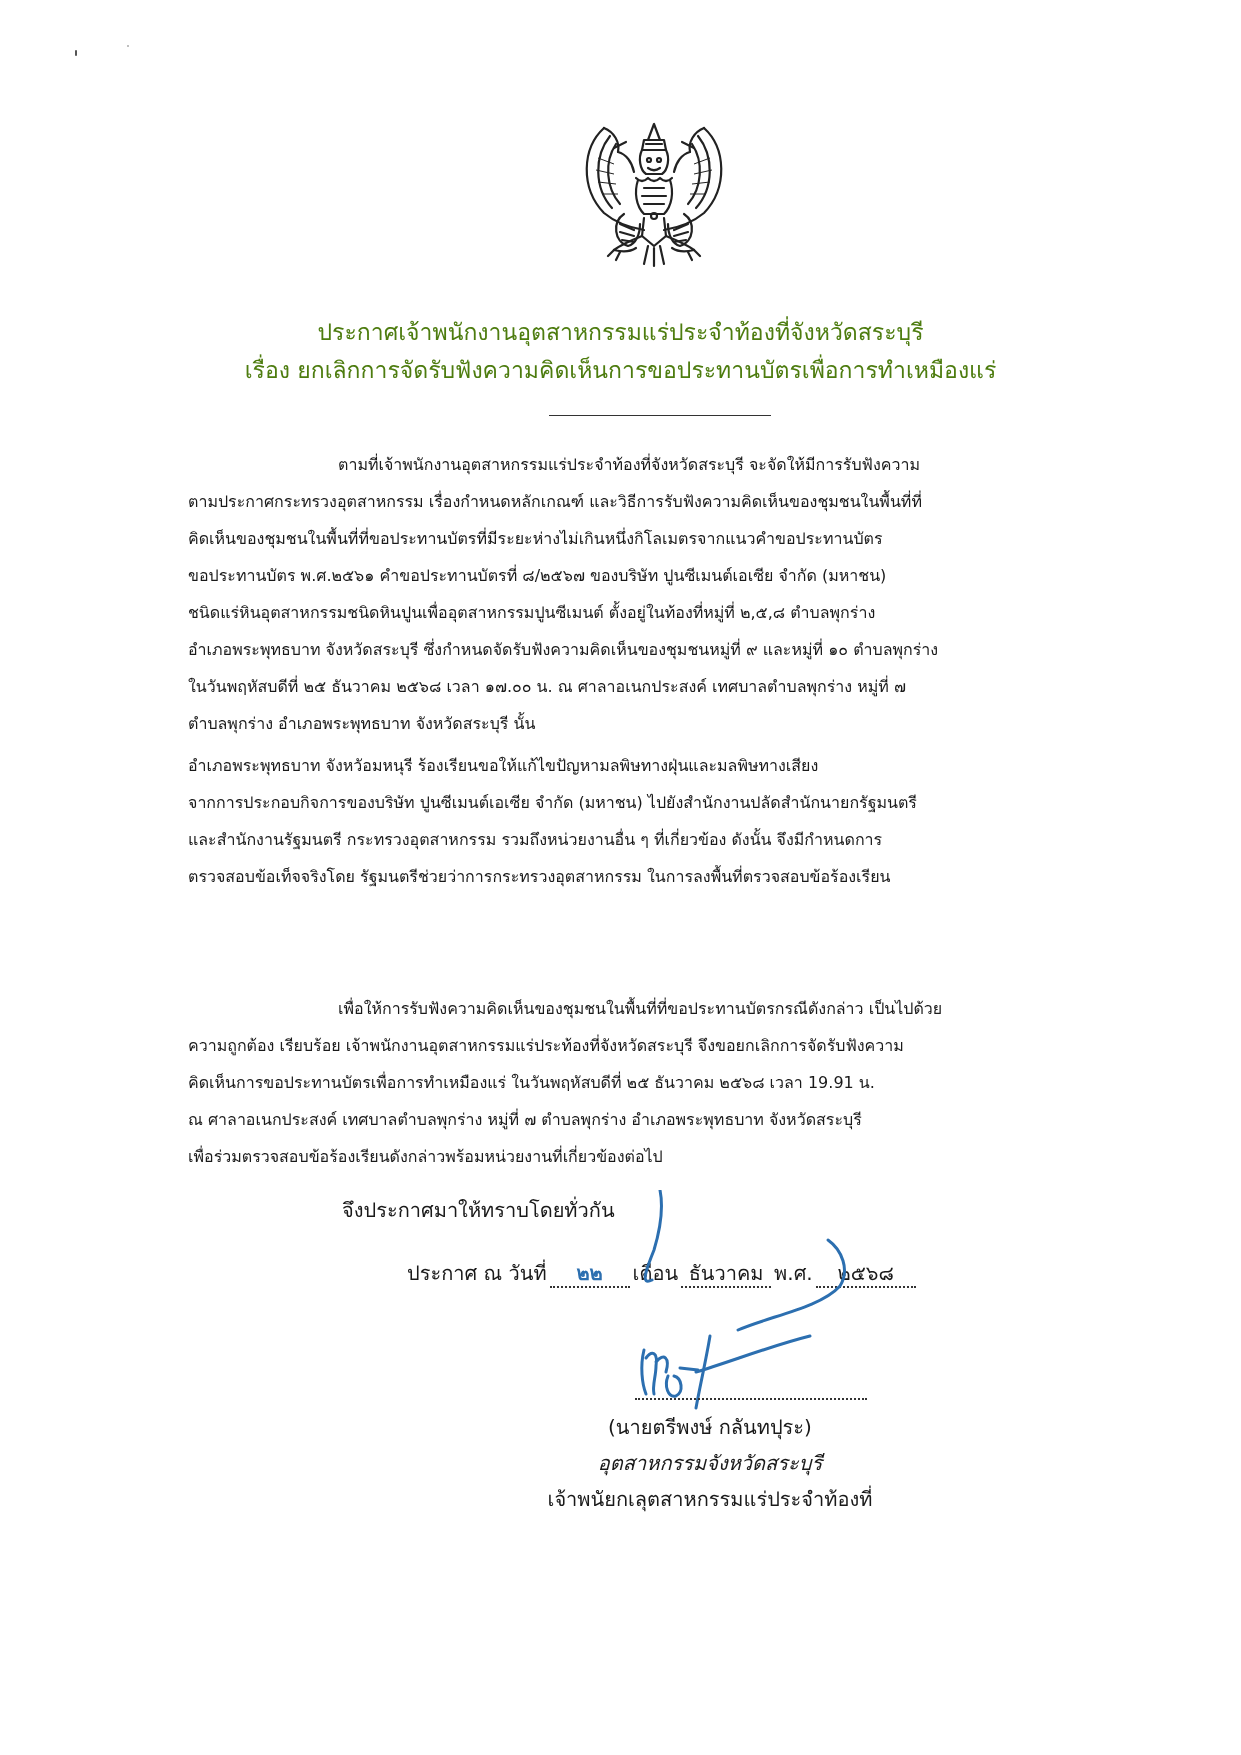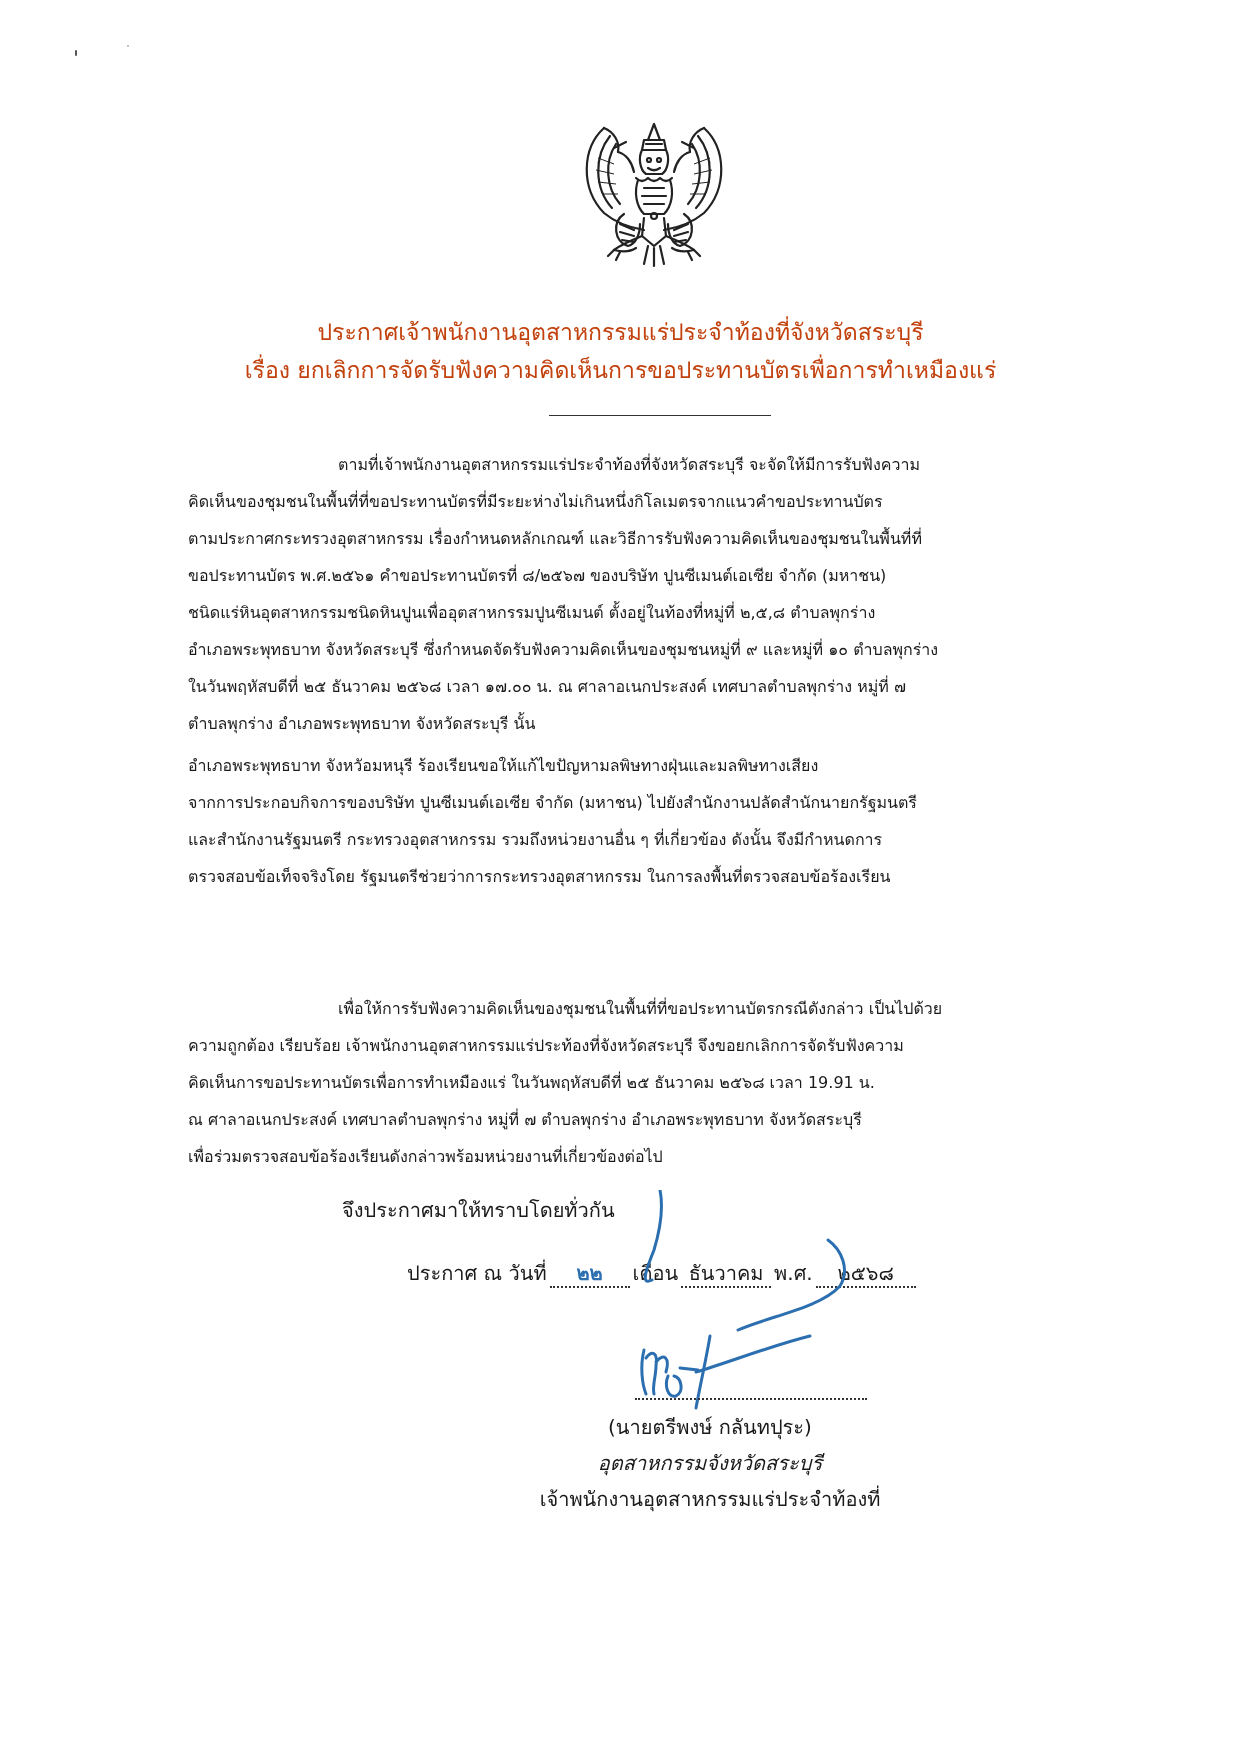--- a/index.html
+++ b/index.html
@@ -35,21 +35,21 @@
       height: 150px;
     }
     .title {
       position: absolute;
       left: 0;
       width: 1241px;
       text-align: center;
       font-size: 23px;
       line-height: 40px;
       letter-spacing: 0px;
-      color: #c2410c;
+      color: #4d7c0f;
     }
     .title.l1 { top: 312px; }
     .title.l2 { top: 350px; }
     .rule {
       position: absolute;
       left: 549px;
       top: 415px;
       width: 222px;
       height: 1px;
       background: #333;
@@ -189,22 +189,22 @@
       <path d="M136 40 L120 46 M138 52 L120 56 M136 64 L118 66 M132 76 L116 76"></path>
     </g>
   </svg>
 
   <div class="title l1">ประกาศเจ้าพนักงานอุตสาหกรรมแร่ประจำท้องที่จังหวัดสระบุรี</div>
   <div class="title l2">เรื่อง ยกเลิกการจัดรับฟังความคิดเห็นการขอประทานบัตรเพื่อการทำเหมืองแร่</div>
   <div class="rule"></div>
 
   <div class="body-text p1">
     <span class="ln indent">ตามที่เจ้าพนักงานอุตสาหกรรมแร่ประจำท้องที่จังหวัดสระบุรี จะจัดให้มีการรับฟังความ</span>
+    <span class="ln">ตามประกาศกระทรวงอุตสาหกรรม เรื่องกำหนดหลักเกณฑ์ และวิธีการรับฟังความคิดเห็นของชุมชนในพื้นที่ที่</span>
     <span class="ln">คิดเห็นของชุมชนในพื้นที่ที่ขอประทานบัตรที่มีระยะห่างไม่เกินหนึ่งกิโลเมตรจากแนวคำขอประทานบัตร</span>
-    <span class="ln">ตามประกาศกระทรวงอุตสาหกรรม เรื่องกำหนดหลักเกณฑ์ และวิธีการรับฟังความคิดเห็นของชุมชนในพื้นที่ที่</span>
     <span class="ln">ขอประทานบัตร พ.ศ.๒๕๖๑ คำขอประทานบัตรที่ ๘/๒๕๖๗ ของบริษัท ปูนซีเมนต์เอเซีย จำกัด (มหาชน)</span>
     <span class="ln">ชนิดแร่หินอุตสาหกรรมชนิดหินปูนเพื่ออุตสาหกรรมปูนซีเมนต์ ตั้งอยู่ในท้องที่หมู่ที่ ๒,๕,๘ ตำบลพุกร่าง</span>
     <span class="ln">อำเภอพระพุทธบาท จังหวัดสระบุรี ซึ่งกำหนดจัดรับฟังความคิดเห็นของชุมชนหมู่ที่ ๙ และหมู่ที่ ๑๐ ตำบลพุกร่าง</span>
     <span class="ln">ในวันพฤหัสบดีที่ ๒๕ ธันวาคม ๒๕๖๘ เวลา ๑๗.๐๐ น. ณ ศาลาอเนกประสงค์ เทศบาลตำบลพุกร่าง หมู่ที่ ๗</span>
     <span class="ln">ตำบลพุกร่าง อำเภอพระพุทธบาท จังหวัดสระบุรี นั้น</span>
   </div>
 
   <div class="body-text p2">
     <span class="ln">อำเภอพระพุทธบาท จังหวัอมหนุรี ร้องเรียนขอให้แก้ไขปัญหามลพิษทางฝุ่นและมลพิษทางเสียง</span>
     <span class="ln">จากการประกอบกิจการของบริษัท ปูนซีเมนต์เอเซีย จำกัด (มหาชน) ไปยังสำนักงานปลัดสำนักนายกรัฐมนตรี</span>
@@ -237,14 +237,14 @@
       <path d="M120 178 L138 180"></path>
       <path d="M150 146 C146 170 140 196 136 218"></path>
       <path d="M136 182 C170 172 210 156 250 146"></path>
     </g>
   </svg>
 
   <div class="sig-dots"></div>
 
   <div class="signer name">(นายตรีพงษ์  กลันทปุระ)</div>
   <div class="signer pos1">อุตสาหกรรมจังหวัดสระบุรี</div>
-  <div class="signer pos2">เจ้าพนักงานอุตสาหกรรมแร่ประจำท้องที่</div>
+  <div class="signer pos2">เจ้าพนัยกเลุตสาหกรรมแร่ประจำท้องที่</div>
 </div>
 
 </body></html>

